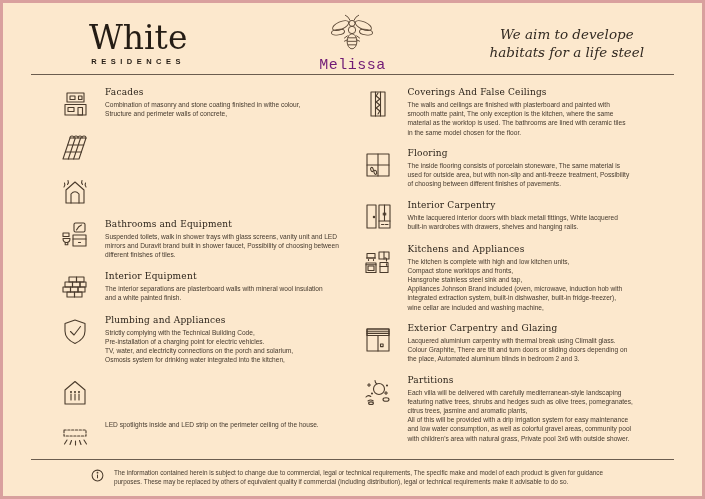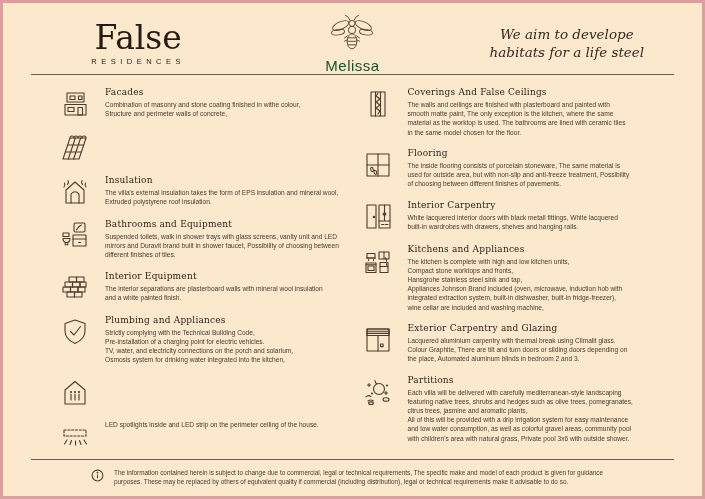--- a/index.html
+++ b/index.html
@@ -7,22 +7,22 @@
   .page{
     width:705px; height:499px; overflow:hidden;
     background:#fce8cd; border:3px solid #d9a09e;
     display:flex; flex-direction:column;
     color:#2c241b;
   }
   
   .header{ display:flex; padding:9px 28px 0 28px; height:76px; }
   .header > div{ flex:1; display:flex; flex-direction:column; align-items:center; justify-content:center; }
   .brand-name{ font-family:"DejaVu Serif", serif; font-size:33px; line-height:1; color:#241c14; }
-  .brand-sub{ font-size:7.5px; font-weight:normal; letter-spacing:4.5px; color:#241c14; margin-top:3px; }
-  .model-name{ font-family:Liberation Sans, sans-serif; font-size:15px; color:#14532d; letter-spacing:.5px; margin-top:-1px; }
+  .brand-sub{ font-size:7.5px; font-weight:bold; letter-spacing:4.5px; color:#241c14; margin-top:3px; }
+  .model-name{ font-family:Liberation Mono, monospace; font-size:15px; color:#701a75; letter-spacing:.5px; margin-top:-1px; }
   .tagline{ font-family:"DejaVu Serif", serif; font-style:italic; font-size:13.5px; line-height:1.35;
             color:#322a22; text-align:center; white-space:pre-line; }
   .rule{ border-top:1px solid #6b5d4f; margin:0 28px; height:0; }
   
   .main{ flex:1; display:flex; padding:12px 40px 0 54px; }
   .col{ flex:1; display:flex; flex-direction:column; gap:11px; }
   .item{ display:flex; gap:12px; }
   .item-icon{ width:36px; flex:none; display:flex; justify-content:center; align-items:flex-start; padding-top:1px; }
   .item-icon svg{ stroke:#4a3b2c; fill:none; stroke-width:1.1; stroke-linecap:round; stroke-linejoin:round; }
   .item-title{ font-family:"DejaVu Serif", serif; font-size:9px; color:#2c241b; letter-spacing:.2px; margin-bottom:3px; }
@@ -34,21 +34,21 @@
   .disclaimer{ font-size:6.4px; line-height:1.5; color:#453a2e; white-space:pre-line; }
   .bee svg{ stroke:#5d4a38; fill:none; stroke-width:1.1; }
 </style>
 </head>
 <body>
 
 <div class="page">
 
   <div class="header">
     <div>
-      <div class="brand-name">False</div>
+      <div class="brand-name">White</div>
       <div class="brand-sub">RESIDENCES</div>
     </div>
     <div class="bee">
       <span>
         <svg width="56" height="42" viewBox="0 0 64 48">
           <circle cx="32" cy="13" r="3.4"></circle>
           <path d="M30 10 Q28 5 24 3.5"></path>
             <path d="M34 10 Q36 5 40 3.5"></path>
           <circle cx="32" cy="20.5" r="4.2"></circle>
           <ellipse cx="32" cy="33.5" rx="5.6" ry="8.6"></ellipse>
@@ -102,25 +102,20 @@
       </div>
 
       <div class="item">
         <div class="item-icon">
           <svg width="32" height="32" viewBox="0 0 32 32">
             <path d="M7 14 L16 6 L25 14 V27 H7 Z"></path>
             <path d="M12 27 V18 Q16 13.5 20 18 V27"></path>
             <path d="M5 11 q1.5 -2 0.5 -4 M8.5 8.5 q1.5 -2 0.5 -4 M27 11 q-1.5 -2 -0.5 -4 M23.5 8.5 q-1.5 -2 -0.5 -4"></path>
           </svg>
         </div>
-        <div>
-          <div class="item-title">Insulation</div>
-          <div class="item-desc">The villa's external insulation takes the form of EPS insulation and mineral wool,
-Extruded polystyrene roof insulation.</div>
-        </div>
       </div>
 
       <div class="item">
         <div class="item-icon">
           <svg width="32" height="32" viewBox="0 0 32 32">
             <rect x="15" y="3" width="11" height="9" rx="1.5"></rect>
               <path d="M17.5 10 q2 -4 5 -5"></path>
             <rect x="14" y="15" width="13" height="11"></rect>
               <path d="M14 19 H27 M19.5 22.5 h2"></path>
             <rect x="4" y="13" width="6" height="3.5"></rect>

